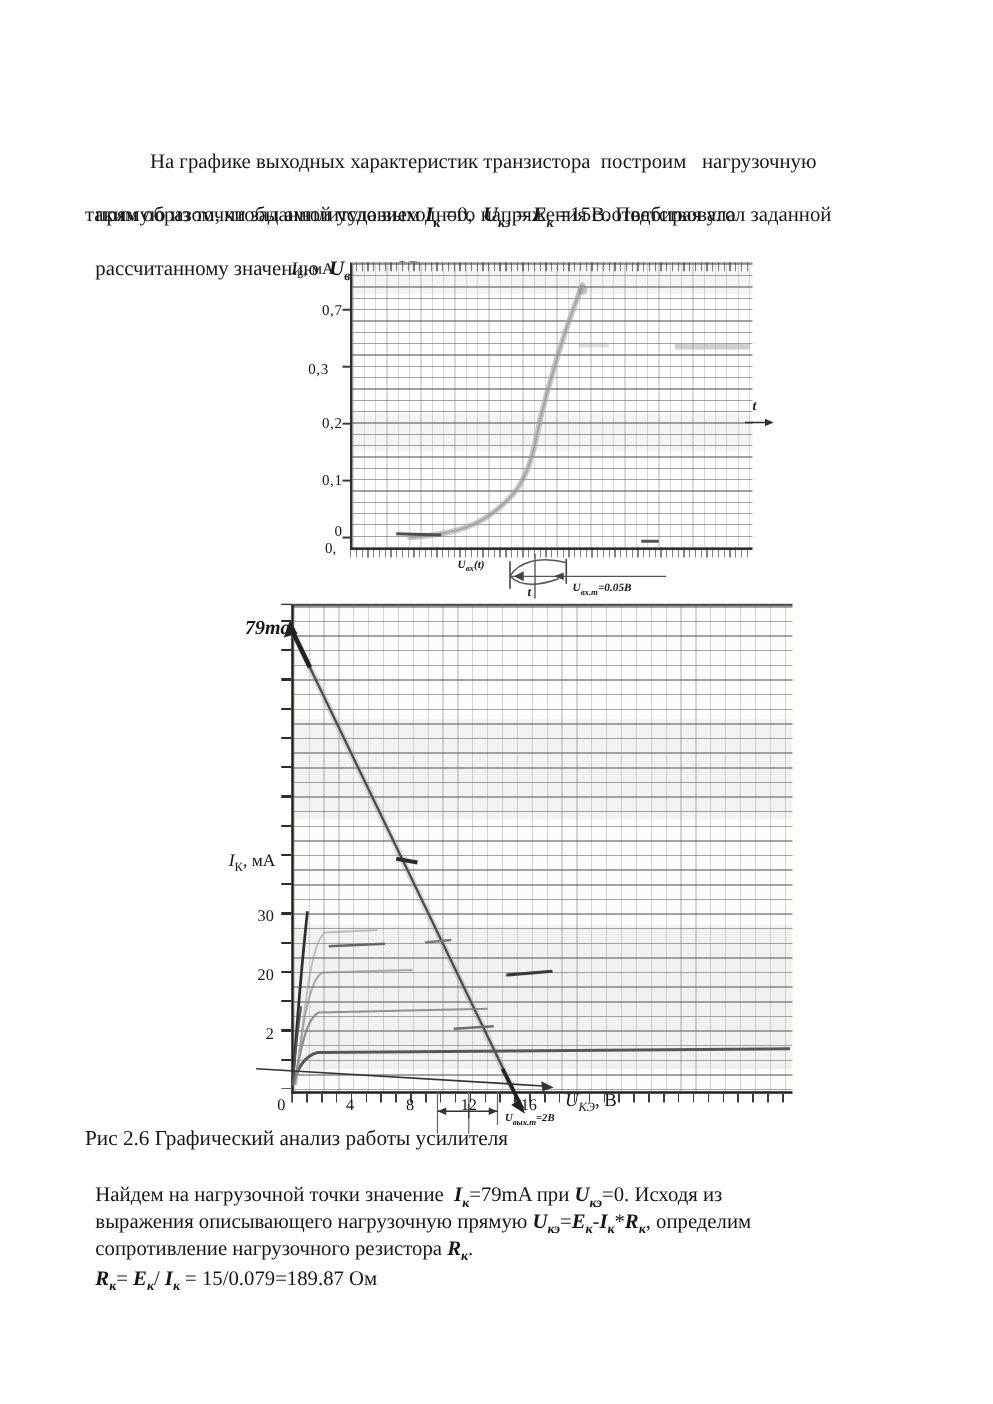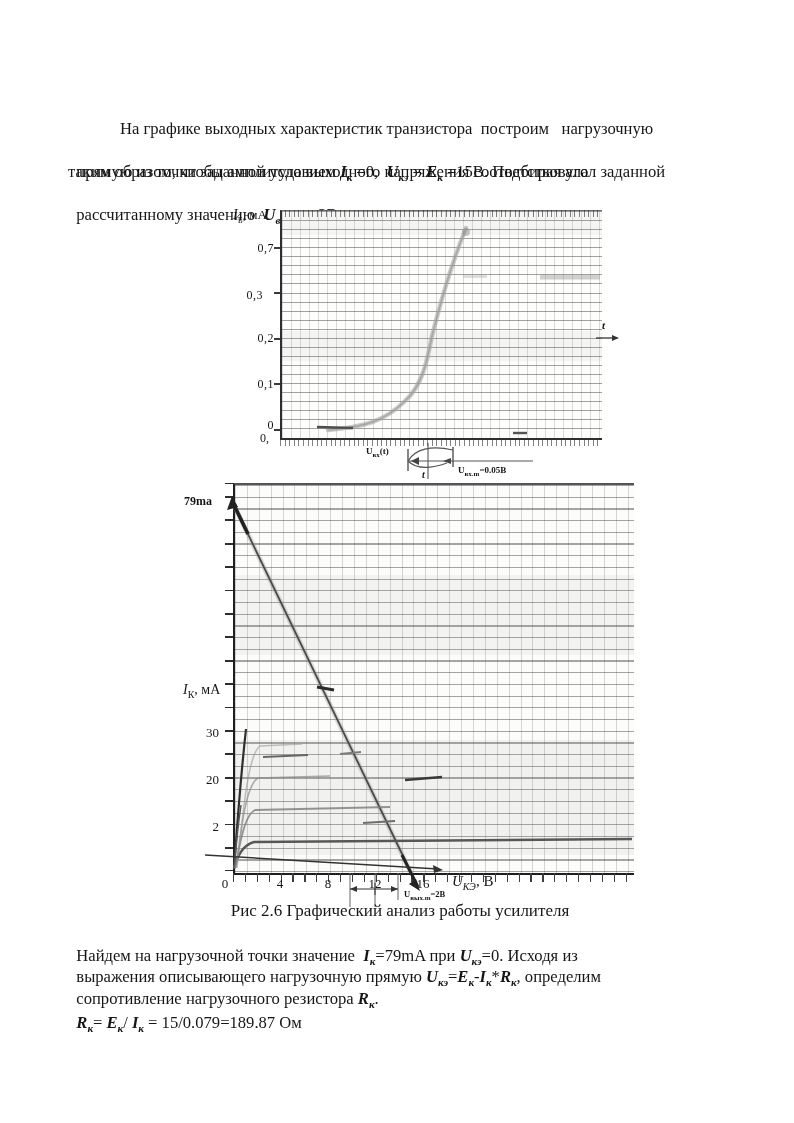--- a/index.html
+++ b/index.html
@@ -48,21 +48,21 @@
     background:repeating-linear-gradient(to bottom,#2d2d2d 0 1.8px,transparent 1.8px 23.4px);
     background-position:0 13px;
   }
   .xtickstrip2{
     left:53px;top:390px;width:399px;height:9px;
     background:repeating-linear-gradient(to right,#3d3d3d 0 1.2px,transparent 1.2px 11.9px);
   }
   .c2ylab{font-size:14px}
   .ytick2{width:24px;text-align:right;font-size:13px}
   .xtick2{width:20px;text-align:center;font-size:13px}
-  .smallvar{font-size:9px;font-weight:bold;white-space:nowrap}
+  .smallvar{font-size:9px;font-style:italic;font-weight:bold;white-space:nowrap}
   .smallvar sub{font-size:7px}
   .tlab{font-style:italic;font-weight:bold;font-size:11px}
   .axunit{font-size:15px}
   .axunit sub{font-size:10px;font-style:italic}
   svg{display:block;overflow:visible}
 </style>
 </head>
 <body>
 
 <div class="abs pline ind" style="top:118px">На графике выходных характеристик транзистора  построим   нагрузочную</div>
@@ -122,21 +122,21 @@
     <span>U</span><sub>вх.m</sub><span>=0.05В</span>
   </div>
   <div class="abs tlab" style="left:67px;top:29px;font-size:10px">t</div>
 </div>
 
 <div class="abs" style="left:180px;top:483px;width:480px;height:435px">
   <div class="abs grid2"></div>
   <div class="abs ytickstrip2"></div>
   <div class="abs xtickstrip2"></div>
 
-  <div class="abs smallvar" style="left:4px;top:11px;font-size:12px">79ma</div>
+  <div class="abs smallvar" style="left:16px;top:11px;font-size:16px">79ma</div>
 
   <div class="abs c2ylab" style="left:3px;top:199px">
     <i>I</i><sub style="font-size:10px">К</sub><span>, мА</span>
   </div>
   <div class="abs ytick2" style="left:15px;top:242px">30</div>
   <div class="abs ytick2" style="left:15px;top:289px">20</div>
   <div class="abs ytick2" style="left:15px;top:336px">2</div>
 
   <div class="abs xtick2" style="left:35px;top:393px">0</div>
   <div class="abs xtick2" style="left:90px;top:393px">4</div>
@@ -179,21 +179,21 @@
     <path d="M170,390 L170,424" stroke="#666" stroke-width="1"></path>
     <path d="M195,390 L195,424" stroke="#666" stroke-width="1"></path>
     <path d="M218,390 L218,417" stroke="#666" stroke-width="1"></path>
     <path d="M170,406 L218,406" stroke="#333" stroke-width="1.2"></path>
     <path d="M195,400 L195,412" stroke="#333" stroke-width="1"></path>
     <polygon points="170,406 177,403 177,409" fill="#333"></polygon>
     <polygon points="218,406 211,403 211,409" fill="#333"></polygon>
   </svg>
 </div>
 
-<div class="abs cap" style="left:68px;top:901px;width:664px;text-align:center">Рис 2.6 Графический анализ работы усилителя</div>
+<div class="abs cap" style="left:68px;top:901px;width:664px;text-align:left">Рис 2.6 Графический анализ работы усилителя</div>
 
 <div class="abs pline" style="top:923px;text-indent:47px">
   <span>Найдем на нагрузочной точки значение  </span><span class="v"><span>I</span><sub>к</sub></span><span>=79mA при </span><span class="v"><span>U</span><sub>кэ</sub></span><span>=0. Исходя из</span>
 </div>
 <div class="abs pline" style="top:944.5px">
   <span>выражения описывающего нагрузочную прямую </span><span class="v"><span>U</span><sub>кэ</sub></span><span>=</span><span class="v"><span>E</span><sub>к</sub></span><span>-</span><span class="v"><span>I</span><sub>к</sub></span><span>*</span><span class="v"><span>R</span><sub>к</sub></span><span>, определим</span>
 </div>
 <div class="abs pline" style="top:966px">
   <span>сопротивление нагрузочного резистора </span><span class="v"><span>R</span><sub>к</sub></span><span>.</span>
 </div>

